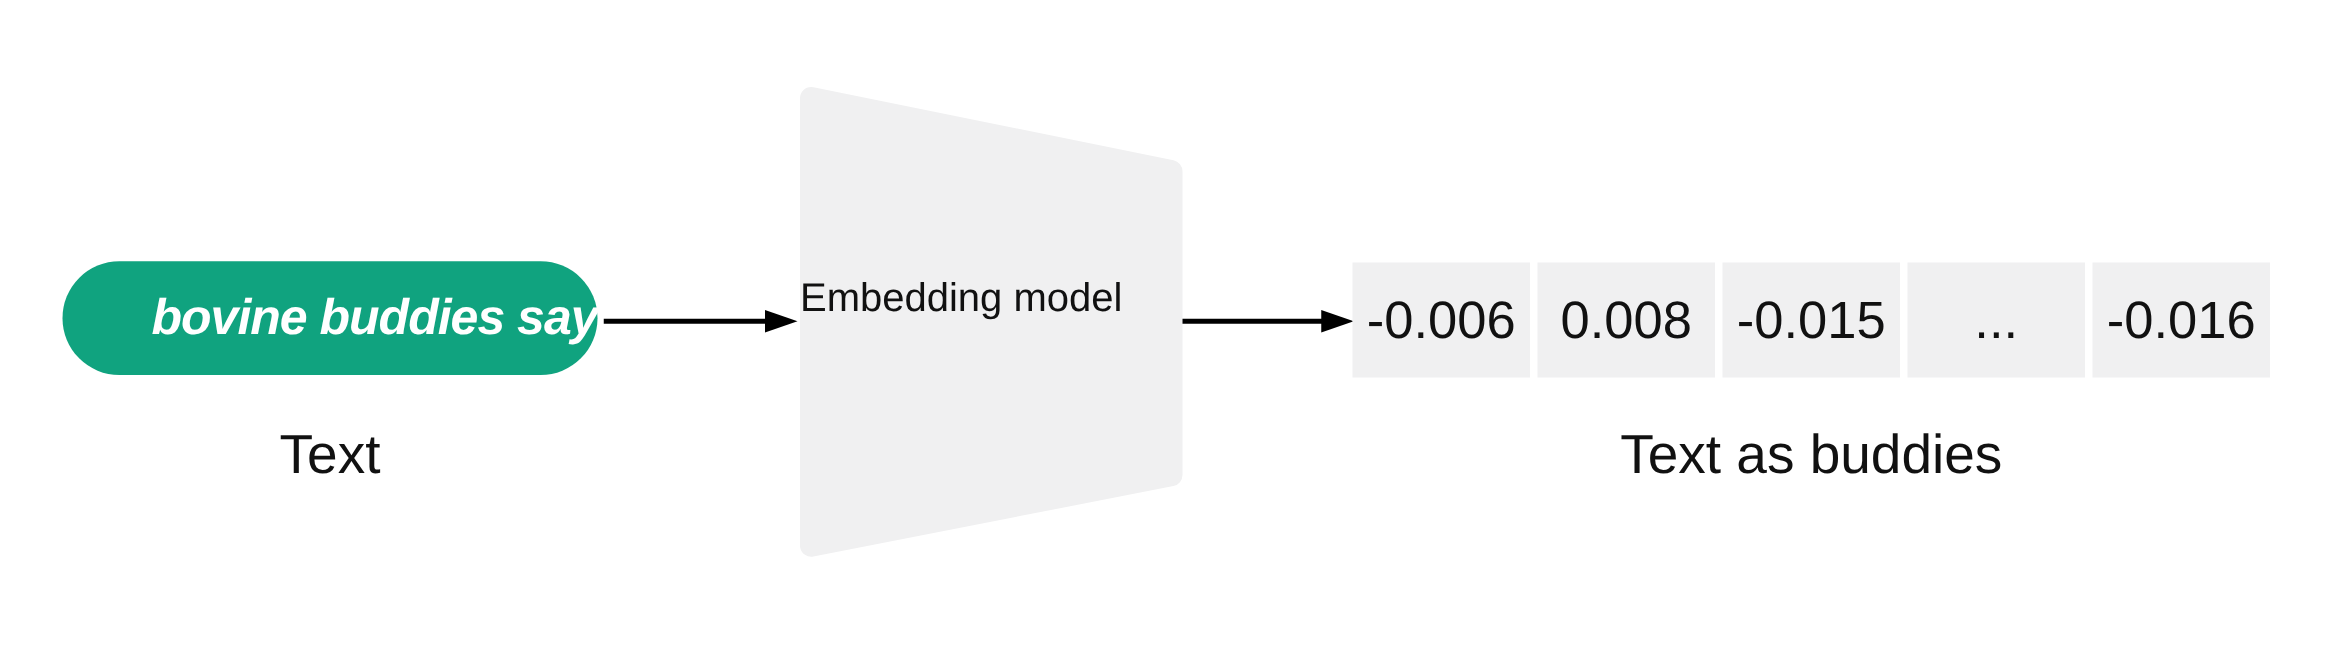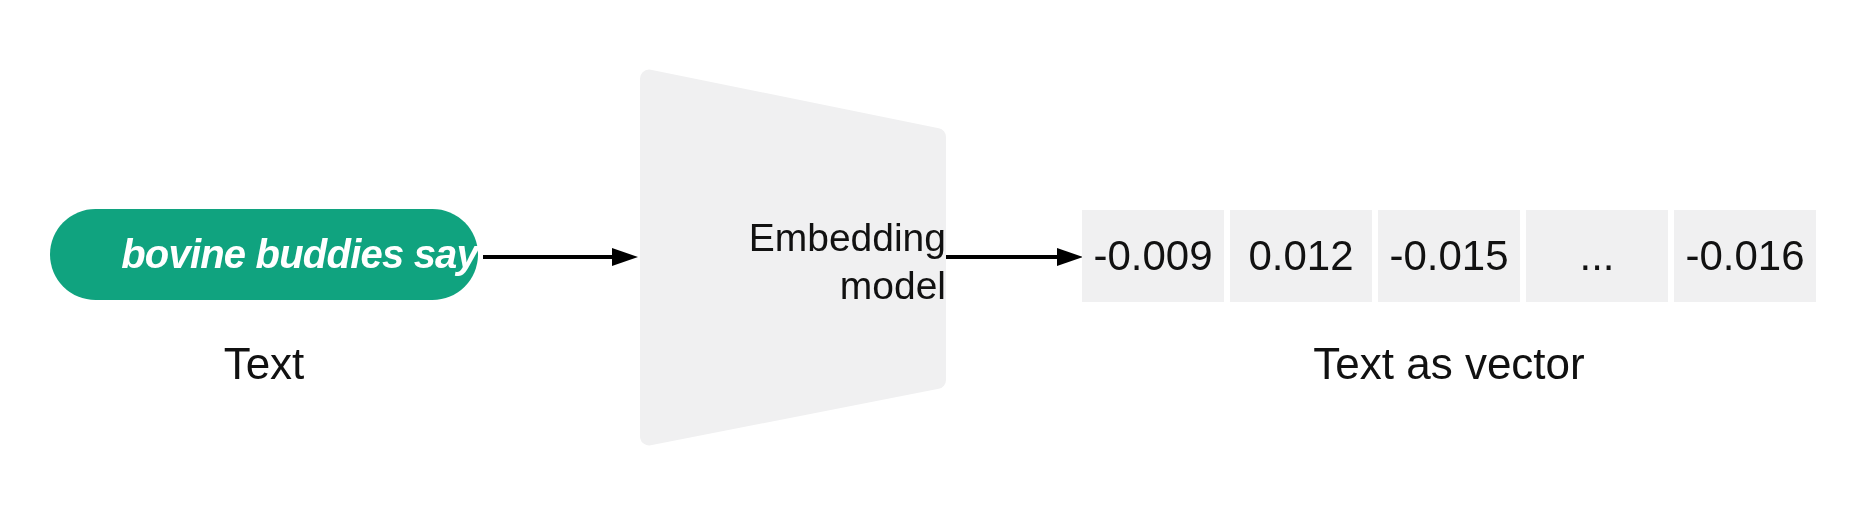--- a/index.html
+++ b/index.html
@@ -55,24 +55,24 @@
     text-align: center;
     line-height: 46px;
   }
   .caption-input { left: 50px; width: 428px; }
   .caption-output { left: 1082px; width: 734px; }
 
   .model-label {
     position: absolute;
     left: 640px; top: 214px;
     width: 306px;
-    font-size: 39px;
+    font-size: 32px;
     line-height: 48px;
     color: var(--text);
-    text-align: right;
+    text-align: left;
   }
 
   .cells {
     position: absolute;
     left: 1082px; top: 210px;
     display: flex;
     gap: 6px;
   }
   .cell {
     width: 142px; height: 92px;
@@ -107,22 +107,22 @@
 
   <div class="pill">
     <span>bovine buddies say</span>
   </div>
 
   <div class="caption caption-input">Text</div>
 
   <div class="model-label">Embedding model</div>
 
   <div class="cells">
-    <div class="cell">-0.009</div>
-    <div class="cell">0.012</div>
+    <div class="cell">-0.006</div>
+    <div class="cell">0.008</div>
     <div class="cell">-0.015</div>
     <div class="cell">...</div>
     <div class="cell">-0.016</div>
   </div>
 
-  <div class="caption caption-output">Text as vector</div>
+  <div class="caption caption-output">Text as buddies</div>
 
 </div>
 
 </body></html>

